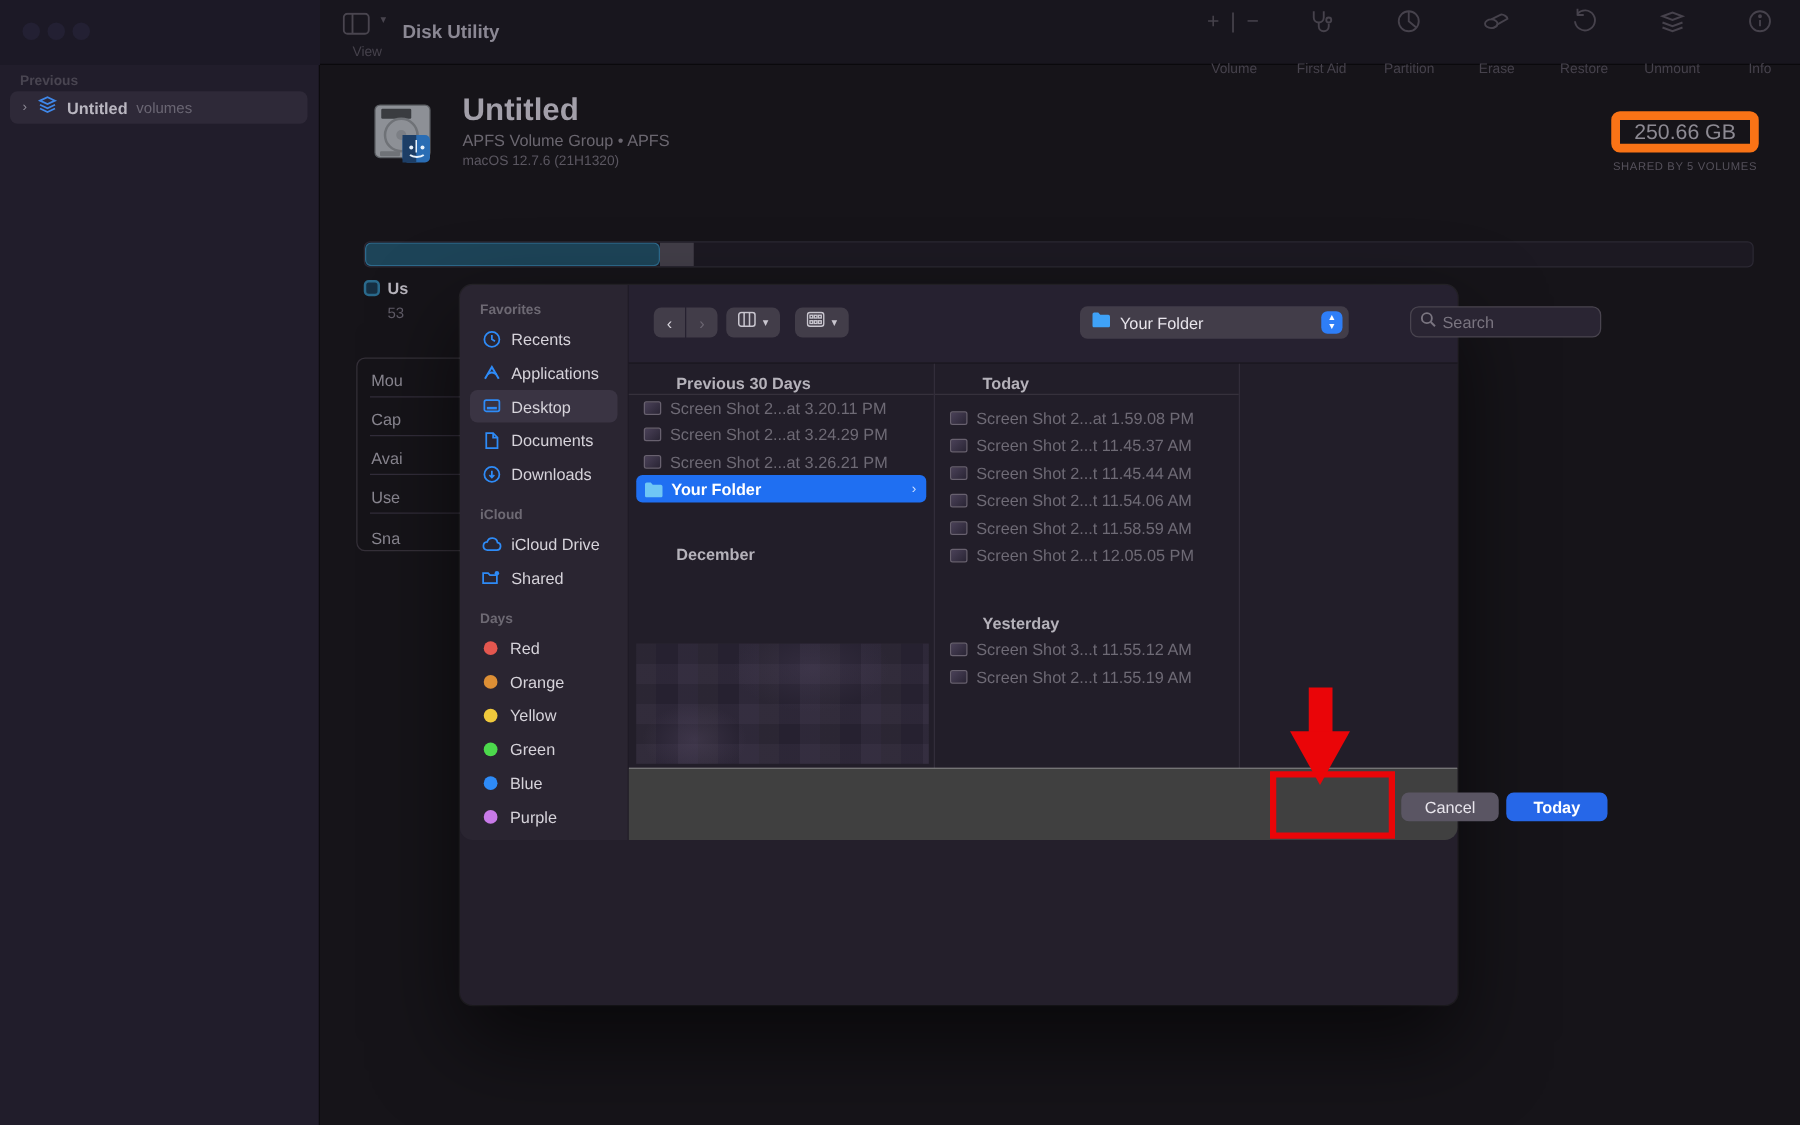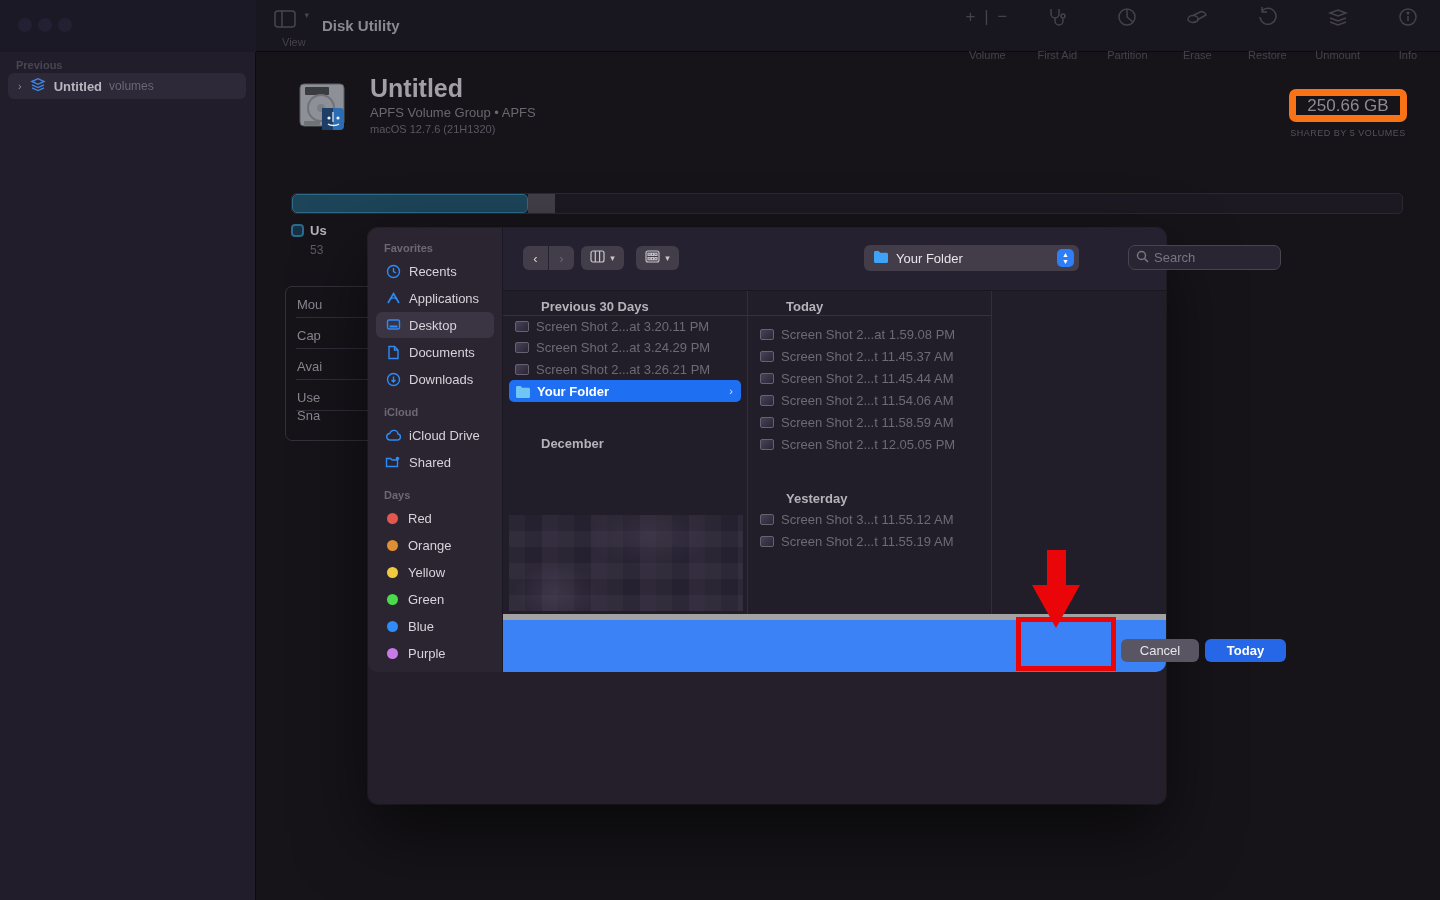--- a/index.html
+++ b/index.html
@@ -87,21 +87,21 @@
   .file-row.selected { background:#1f6ff2; border-radius:5px; height:22px; }
   .file-row.selected .fname { color:#ffffff; font-weight:bold; }
   .file-row.selected .arrow { margin-left:auto; margin-right:8px; color:#cfe0ff; font-size:11px; }
   .mosaic { position:absolute; left:6px; top:224px; width:234px; height:96px;
     background:
       radial-gradient(60px 40px at 20% 80%, rgba(90,78,104,.35), rgba(0,0,0,0) 70%),
       radial-gradient(90px 50px at 60% 20%, rgba(80,70,95,.30), rgba(0,0,0,0) 70%),
       repeating-linear-gradient(0deg, rgba(62,54,74,.28) 0 16px, rgba(38,33,48,.28) 16px 32px),
       repeating-linear-gradient(90deg, #2d2835 0 16px, #262130 16px 33px, #312b3c 33px 49px);
   }
-  .footer { position:absolute; left:135px; top:386px; width:663px; height:58px; background:#3b82f6; border-top:6px solid #a3a3a3; border-radius:0 0 10px 0; }
+  .footer { position:absolute; left:135px; top:386px; width:663px; height:58px; background:#404040; border-top:1px solid #a3a3a3; border-radius:0 0 10px 0; }
   .btn { position:absolute; top:19px; height:23px; border-radius:6px; font-size:13px; display:flex; align-items:center; justify-content:center; }
   .btn-cancel { left:618px; width:78px; background:#5a5563; color:#e8e5ec; }
   .btn-choose { left:702px; width:81px; background:#2667e8; color:#ffffff; font-weight:bold; }
 
   
   .anno-rect { position:absolute; left:1016px; top:617px; width:100px; height:54px; border:5px solid #ea0508; z-index:50; }
   .anno-shaft { position:absolute; left:1047px; top:550px; width:19px; height:37px; background:#ea0508; z-index:50; }
   .anno-head { position:absolute; left:1032px; top:585px; width:0; height:0; border-left:24px solid transparent; border-right:24px solid transparent; border-top:43px solid #ea0508; z-index:50; }
 </style>
 </head>
@@ -241,21 +241,21 @@
 
   <div class="info-left">
     <div class="cell" style="top:10px">Mou</div>
     <div class="rowline" style="top:30px"></div>
     <div class="cell" style="top:41px">Cap</div>
     <div class="rowline" style="top:61px"></div>
     <div class="cell" style="top:72px">Avai</div>
     <div class="rowline" style="top:92px"></div>
     <div class="cell" style="top:103px">Use</div>
     <div class="rowline" style="top:123px"></div>
-    <div class="cell" style="top:121px">Sna</div>
+    <div class="cell" style="top:136px">Sna</div>
   </div>
 
   <div class="dialog">
 
     <div class="dlg-sidebar">
       <div class="dlg-section">Favorites</div>
 
       <div class="dlg-item">
         <span class="ic">
             <svg width="15" height="15" viewBox="0 0 15 15" fill="none" stroke="#2e8bf7" stroke-width="1.4">

